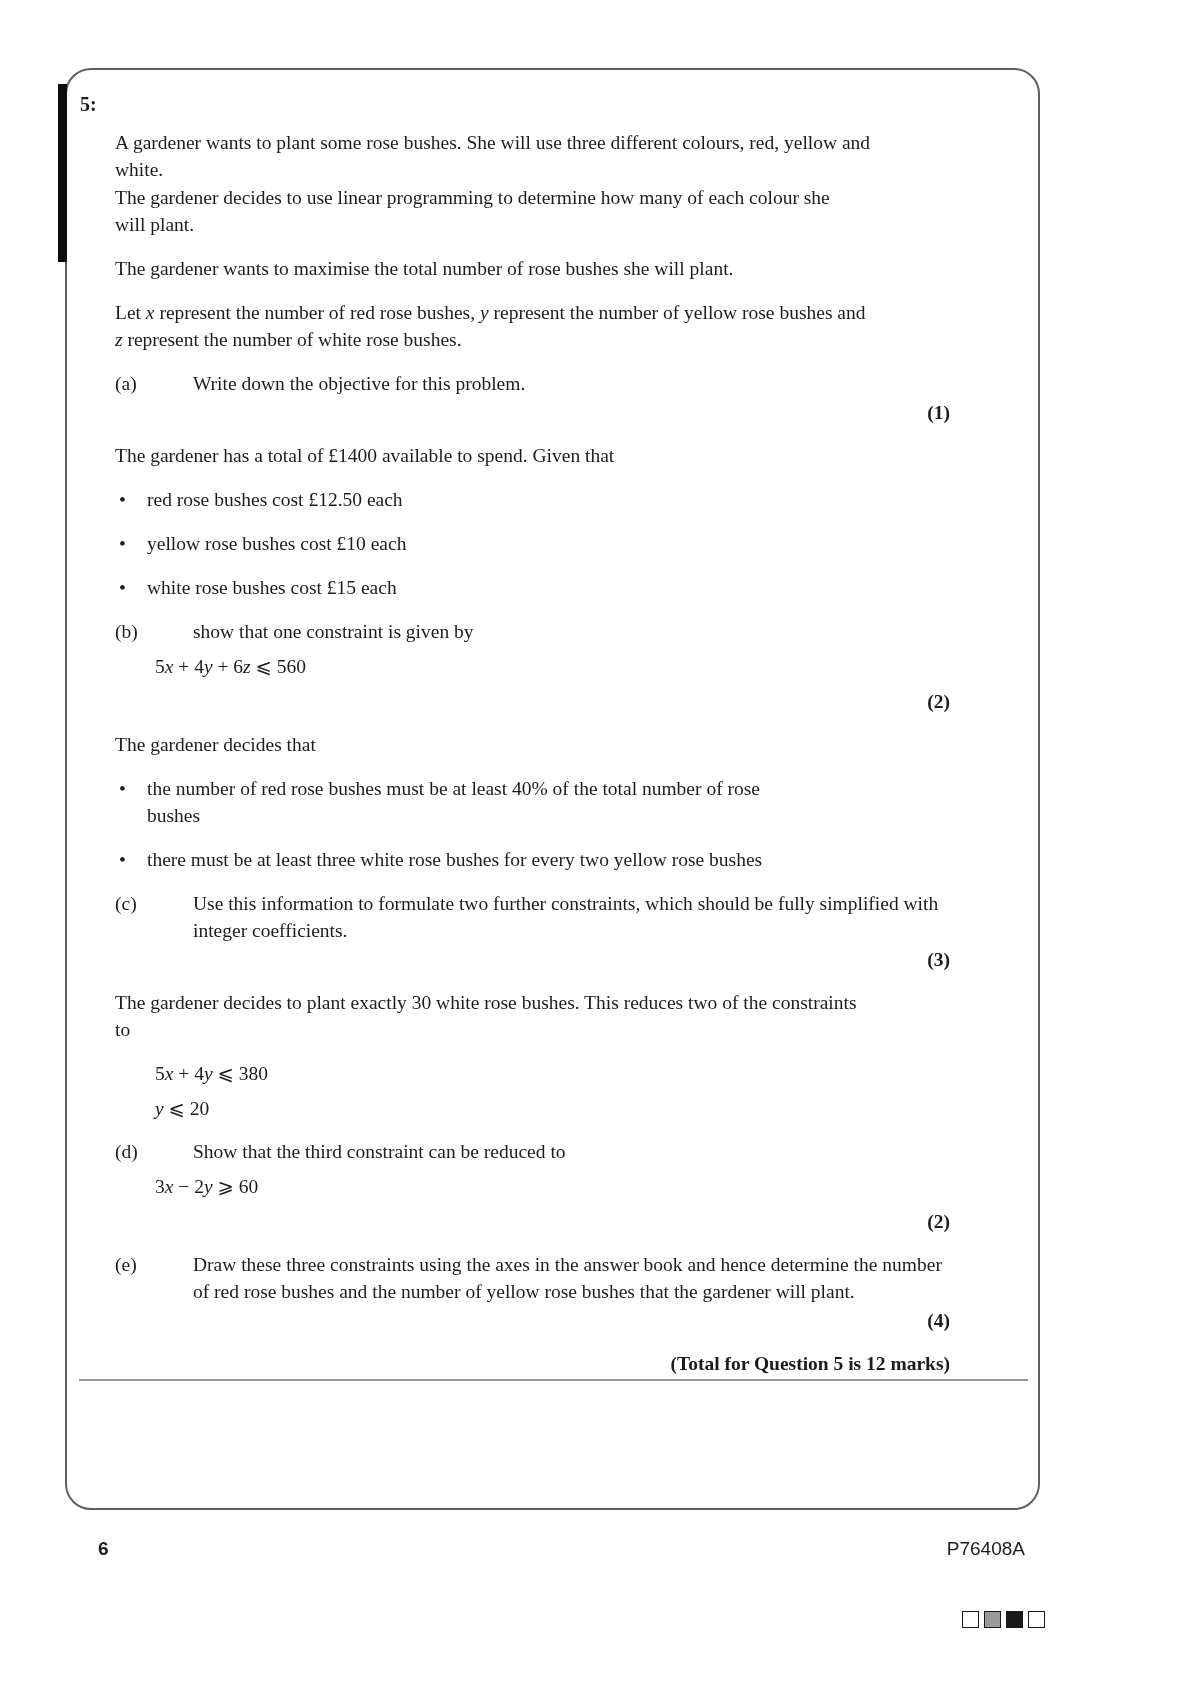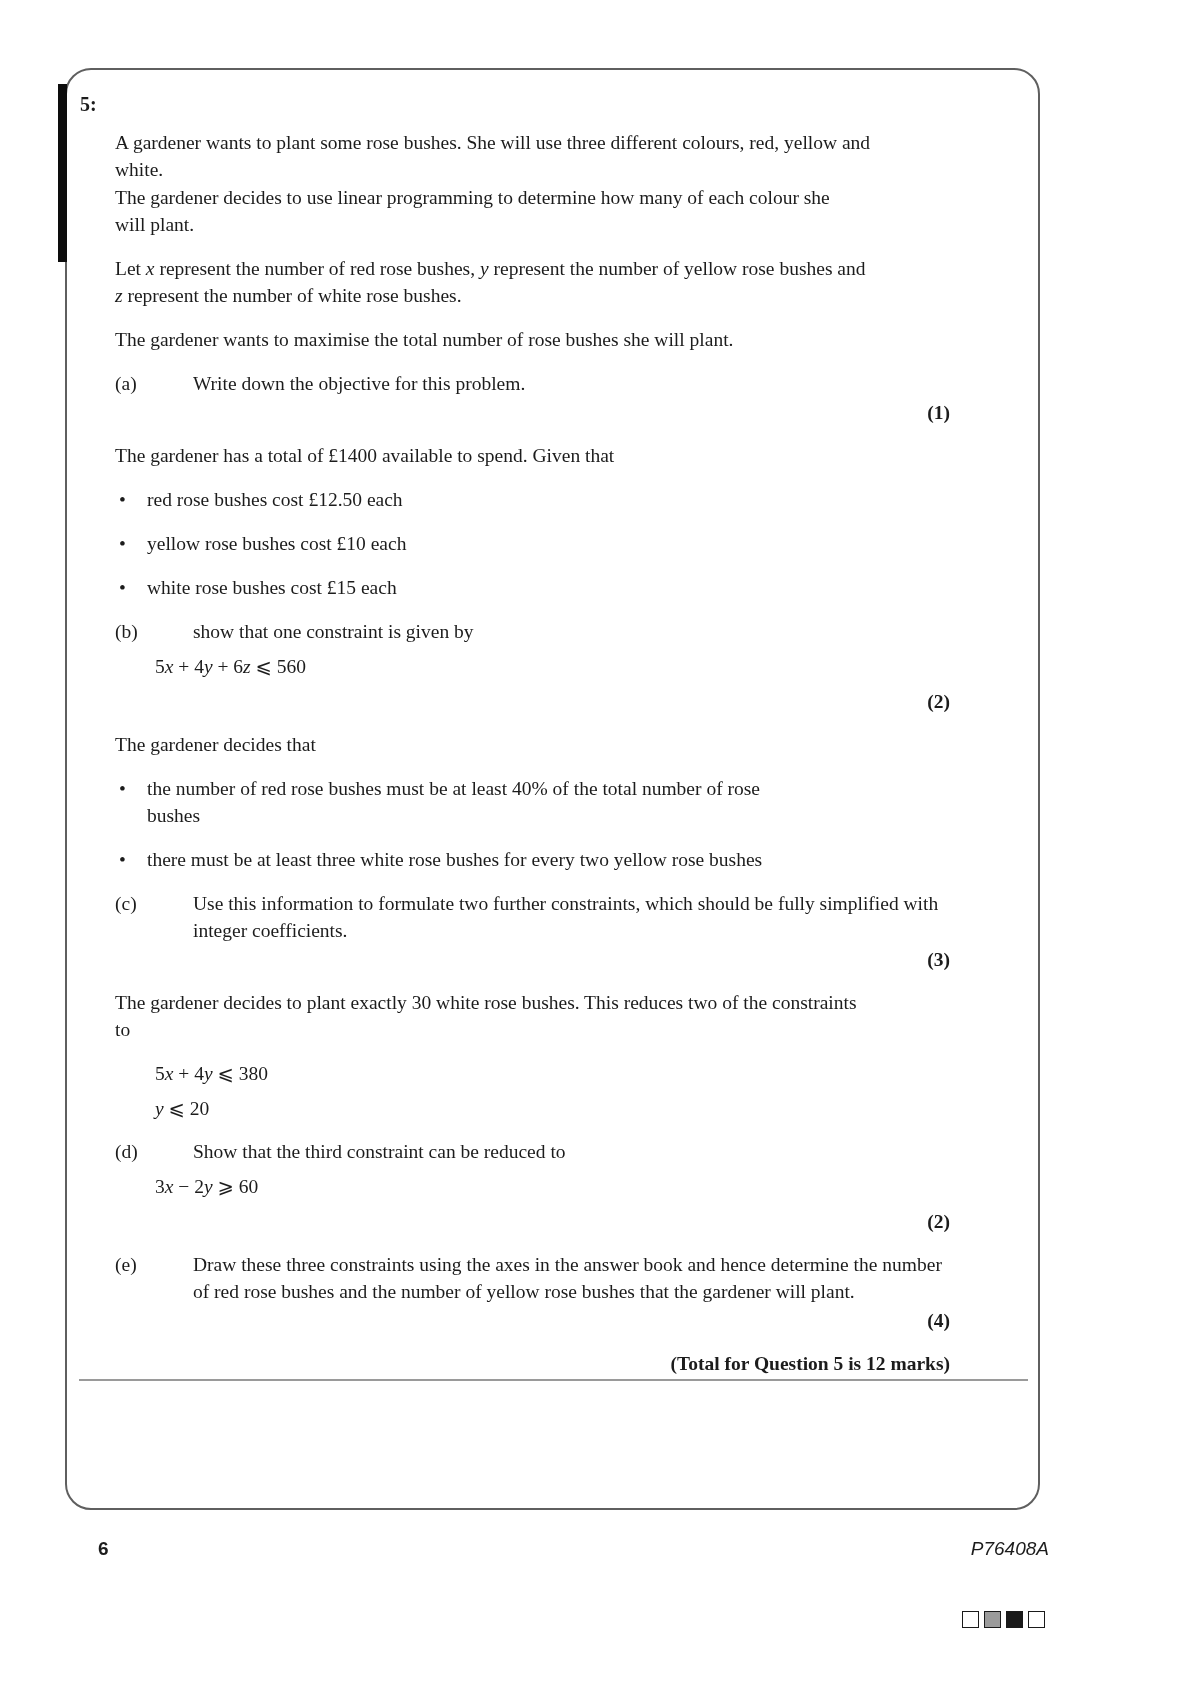--- a/index.html
+++ b/index.html
@@ -53,22 +53,22 @@
   }
   .rule {
     height:0; border-top:2px solid #9a9a9a;
     margin:0 -78px 0 -36px;
   }
   .footer-left {
     position:absolute; left:98px; top:1538px;
     font-family:"Liberation Sans",sans-serif; font-weight:700; font-size:19px;
   }
   .footer-right {
-    position:absolute; right:141px; top:1538px;
-    font-family:"Liberation Sans",sans-serif; font-size:19px;font-style:italic;
+    position:absolute; right:165px; top:1538px;
+    font-family:"Liberation Sans",sans-serif; font-size:19px;
   }
   .reg-marks {
     position:absolute; right:145px; top:1611px;
     display:flex; gap:5px;
   }
   .reg-square {
     width:17px; height:17px; border:1.5px solid #1a1a1a; background:#fff;
   }
 </style>
 </head>
@@ -78,22 +78,22 @@
 
   <div class="binding-bar"></div>
 
   <div class="question-frame">
     <span class="q-number">5:</span>
 
     <div class="content">
 
       <p class="para tight mw775">A gardener wants to plant some rose bushes. She will use three different colours, red, yellow and white.</p>
       <p class="para mw740">The gardener decides to use linear programming to determine how many of each colour she will plant.</p>
+      <p class="para mw775">The gardener wants to maximise the total number of rose bushes she will plant.</p>
       <p class="para mw762"><span>Let </span><span class="var">x</span><span> represent the number of red rose bushes, </span><span class="var">y</span><span> represent the number of yellow rose bushes and </span><span class="var">z</span><span> represent the number of white rose bushes.</span></p>
-      <p class="para mw775">The gardener wants to maximise the total number of rose bushes she will plant.</p>
 
       <div class="part">
         <span class="part-label">(a)</span>
         <span class="part-text">Write down the objective for this problem.</span>
       </div>
       <div class="marks">(1)</div>
 
       <p class="para mw775">The gardener has a total of £1400 available to spend. Given that</p>
 
       <div class="bullet">

